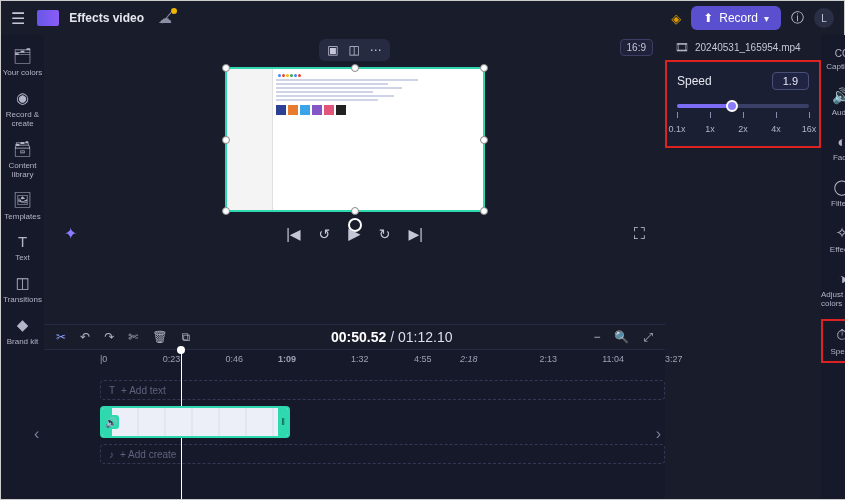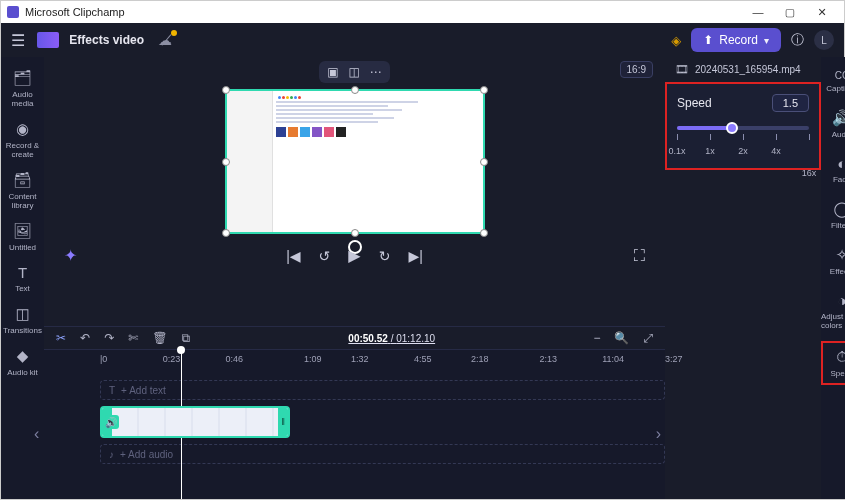--- a/index.html
+++ b/index.html
@@ -68,21 +68,21 @@
 
   .transport { display:flex; align-items:center; justify-content:center; gap:18px; margin:12px 0 6px; color:#c5c7d8;}
   .transport .t-btn{ cursor:pointer; font-size:14px; }
   .transport .play { font-size:16px; }
   .transport .auto { position:absolute; left:20px; color:#8b7bff; cursor:pointer;}
   .transport-wrap { position:relative; }
   .transport .fs { position:absolute; right:20px; cursor:pointer;}
 
   .timeline-tools { padding:4px 12px; display:flex; align-items:center; gap:14px; color:#b2b4c7; font-size:12px; border-top:1px solid #262a45;}
   .timeline-tools .spacer{flex:1;}
-  .timeline-tools .time { color:#dedff0; font-size:10px;text-decoration:underline;}
+  .timeline-tools .time { color:#dedff0; font-size:14px;}
   .timeline-tools .tt-btn{ cursor:pointer; }
   .timeline-tools .split{color:#8fa4ff;}
 
   .timeline { padding:2px 0 8px 56px; background:#16192a; position:relative; min-height:150px; border-top:1px solid #262a45;}
   .ruler { position:relative; height:18px; font-size:9px; color:#9ea0b6; }
   .ruler .tick { position:absolute; top:2px; }
   .playhead { position:absolute; top:0; bottom:0; width:1px; background:#fff; }
   .playhead::before{content:""; position:absolute; top:-4px; left:-4px; width:8px; height:8px; background:#fff; border-radius:50%;}
   .track { margin-top:10px; height:20px; border:1px dashed #333854; border-radius:4px; display:flex; align-items:center; padding-left:8px; color:#5f627e; font-size:10px; width:565px;}
   .track .ticon{ margin-right:6px; font-size:10px;}
@@ -114,28 +114,20 @@
   .slider-labels span{ position:absolute; top:0; transform:translateX(-50%);}
 
   .file-row { padding:6px 10px; font-size:10px; color:#c5c7d8; display:flex; align-items:center; gap:6px;}
   .file-row .ico{font-size:11px;}
 
 </style>
 </head>
 <body>
 
 <div class="window">
-  <div class="titlebar">
-    <div class="title-icon"></div>
-    <div>Microsoft Clipchamp</div>
-    <div class="spacer"></div>
-    <div class="win-btn">—</div>
-    <div class="win-btn">▢</div>
-    <div class="win-btn">✕</div>
-  </div>
 
   <div class="app">
     <div class="topbar">
       <div class="hamburger">☰</div>
       <div class="proj-icon"></div>
       <div class="proj-title">Effects video</div>
       <div class="sync-icon">☁̸</div>
       <div class="spacer"></div>
       <div class="top-btn diamond">◈</div>
       <div class="top-btn">
@@ -149,45 +141,45 @@
       <div class="top-btn">
           <div class="avatar">L</div>
         </div>
     </div>
 
     <div class="work">
 
       <div class="rail" id="left-rail">
           <div class="rail-item">
             <div class="ico">🗂</div>
-            <div class="lbl">Audio media</div>
+            <div class="lbl">Your colors</div>
           </div>
           <div class="rail-item">
             <div class="ico">◉</div>
             <div class="lbl">Record &amp; create</div>
           </div>
           <div class="rail-item">
             <div class="ico">🗃</div>
             <div class="lbl">Content library</div>
           </div>
           <div class="rail-item">
             <div class="ico">🖼</div>
-            <div class="lbl">Untitled</div>
+            <div class="lbl">Templates</div>
           </div>
           <div class="rail-item">
             <div class="ico">T</div>
             <div class="lbl">Text</div>
           </div>
           <div class="rail-item">
             <div class="ico">◫</div>
             <div class="lbl">Transitions</div>
           </div>
           <div class="rail-item">
             <div class="ico">◆</div>
-            <div class="lbl">Audio kit</div>
+            <div class="lbl">Brand kit</div>
           </div>
         </div>
 
       <div class="stage">
         <div class="canvas-wrap">
           <div class="canvas-area">
             <div class="canvas-tools">
               <span>▣</span>
               <span>◫</span>
               <span>⋯</span>
@@ -265,75 +257,75 @@
           <span class="tt-btn">⤢</span>
         </div>
 
         <div class="timeline">
           <span class="collapse-chevron cl">‹</span>
           <span class="collapse-chevron cr">›</span>
           <div class="ruler" id="ruler">
               <div class="tick" style="left: 0px;">|0</div>
               <div class="tick" style="left: 62.7778px;">0:23</div>
               <div class="tick" style="left: 125.556px;">0:46</div>
-              <div class="tick" style="left: 204px;">1:09</div>
+              <div class="tick" style="left: 178px; font-weight: bold;">1:09</div>
               <div class="tick" style="left: 251.111px;">1:32</div>
               <div class="tick" style="left: 313.889px;">4:55</div>
-              <div class="tick" style="left: 371px;">2:18</div>
+              <div class="tick" style="left: 360px; font-style: italic;">2:18</div>
               <div class="tick" style="left: 439.444px;">2:13</div>
               <div class="tick" style="left: 502.222px;">11:04</div>
               <div class="tick" style="left: 565px;">3:27</div>
             </div>
           <div class="playhead" style="left:137px;"></div>
           <div class="track">
             <span class="ticon">T</span>
             <span>+ Add text</span>
           </div>
           <div class="clip-track">
             <div class="clip">
               <div class="clip-handle">‖</div>
               <div class="clip-sound">🔊</div>
               <div class="clip-thumbs"></div>
               <div class="clip-handle">‖</div>
             </div>
           </div>
           <div class="track" style="margin-top:6px;">
             <span class="ticon">♪</span>
-            <span>+ Add audio</span>
+            <span>+ Add create</span>
           </div>
         </div>
       </div>
 
       <div style="display:flex; flex-direction:column;">
         <div class="file-row">
           <span class="ico">🎞</span>
           <span>20240531_165954.mp4</span>
         </div>
         <div class="speed-panel">
           <div class="speed-title-row">
             <div class="speed-title">Speed</div>
-            <div class="speed-val">1.5</div>
+            <div class="speed-val">1.9</div>
           </div>
           <div class="slider-track">
             <div class="slider-fill" id="slider-fill" style="width: 42%;"></div>
             <div class="slider-thumb" id="slider-thumb" style="left: 42%;"></div>
           </div>
           <div class="slider-ticks" id="slider-ticks">
               <div class="st" style="left: 0%;"></div>
               <div class="st" style="left: 25%;"></div>
               <div class="st" style="left: 50%;"></div>
               <div class="st" style="left: 75%;"></div>
               <div class="st" style="left: 100%;"></div>
             </div>
           <div class="slider-labels" id="slider-labels">
               <span style="left: 0%;">0.1x</span>
               <span style="left: 25%;">1x</span>
               <span style="left: 50%;">2x</span>
               <span style="left: 75%;">4x</span>
-              <span style="left: 100%; margin-top: 22px;">16x</span>
+              <span style="left: 100%;">16x</span>
             </div>
         </div>
       </div>
 
       <div class="prop-rail" id="prop-rail">
           <div class="prop-item">
             <div class="ico" style="font-size:10px">CC</div>
             <div class="lbl">Captions</div>
           </div>
           <div class="prop-item">

